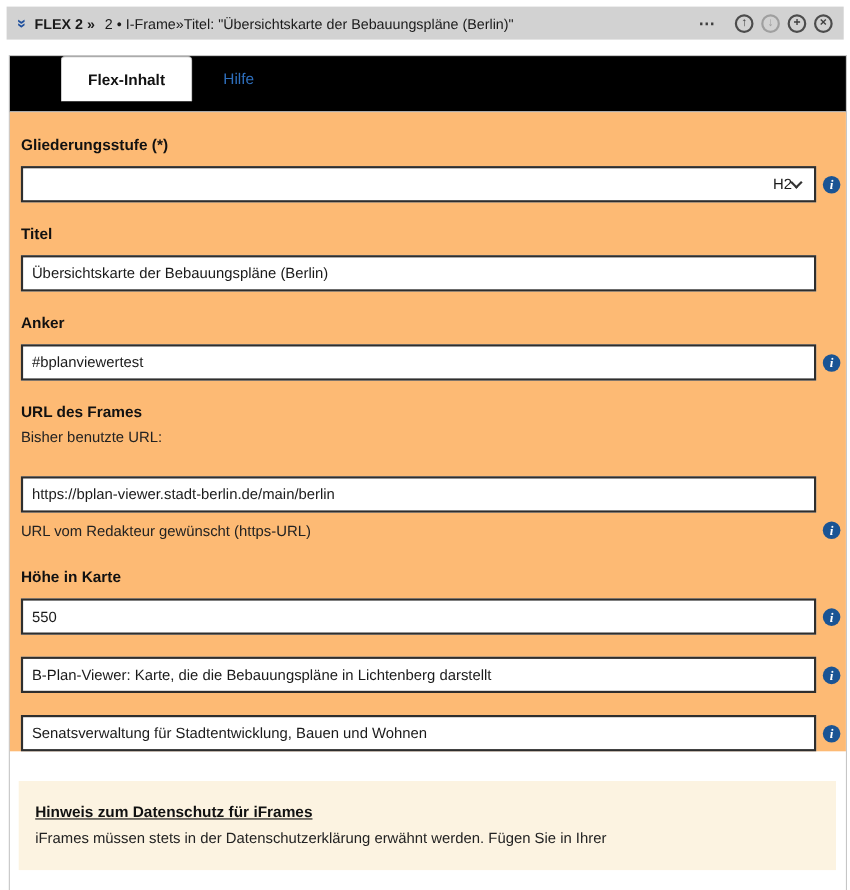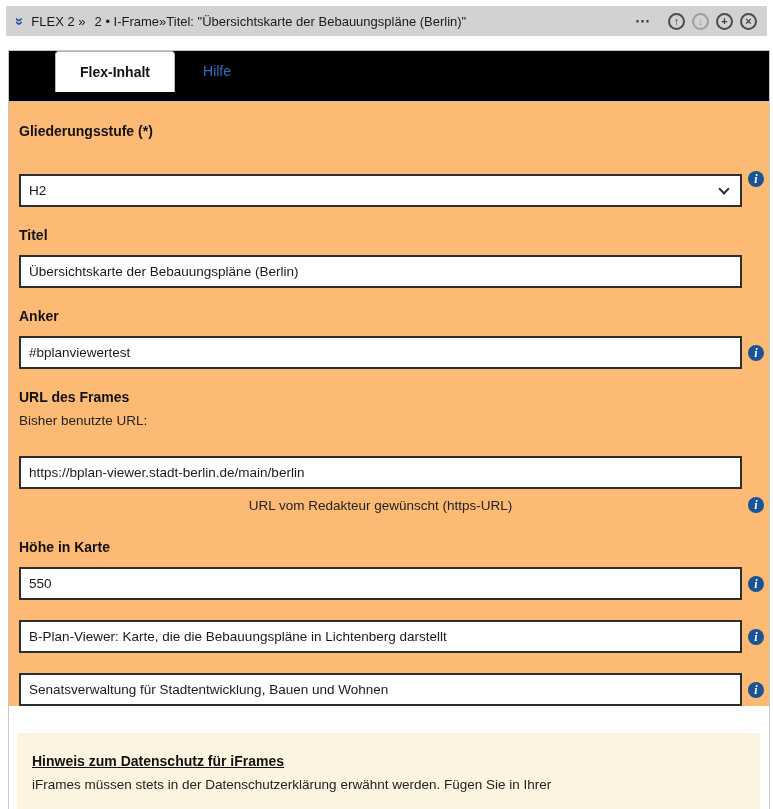--- a/index.html
+++ b/index.html
@@ -8,21 +8,21 @@
 
   
   .header {
     margin: 6px 6px 0 6px; height: 30px; background: #d2d2d2;
     display: flex; align-items: center; padding: 0 10px; font-size: 13px;
   }
   .collapse {
     color: #1e4f9c; font-weight: bold; font-size: 15px; display: inline-block;
     transform: rotate(90deg); margin-right: 7px; cursor: pointer; line-height: 1;
   }
-  .crumb { color: #1a1a1a; margin-right: 9px; white-space: nowrap; }
+  .crumb { color: #1a1a1a; margin-right: 9px; white-space: nowrap; font-weight: bold; }
   .htitle { color: #1a1a1a; white-space: nowrap; }
   .spacer { flex: 1; }
   .more { font-size: 15px; font-weight: bold; color: #3d3d3d; margin-right: 10px; letter-spacing: 1px; cursor: pointer; }
   .cicon {
     width: 17px; height: 17px; border: 2px solid #4c4c4c; border-radius: 50%;
     display: inline-flex; align-items: center; justify-content: center;
     font-size: 11px; font-weight: bold; color: #3f3f3f; margin-left: 7px;
     cursor: pointer; line-height: 1;
   }
   .cicon.disabled { border-color: #9f9f9f; color: #9f9f9f; }
@@ -48,33 +48,33 @@
   .field { margin-bottom: 20px; }
   .flabel { font-size: 14px; font-weight: bold; color: #111; margin-bottom: 12px; }
   .sublabel { font-size: 13.5px; color: #222; margin-bottom: 0; }
   .url-spacer { height: 28px; }
   .frow { display: flex; align-items: center; }
   .tinput, .select {
     flex: 1; height: 33px; border: 2px solid #2e2e2e; background: #fff;
     font-family: "Liberation Sans", sans-serif; font-size: 13.5px; color: #1a1a1a;
     padding: 0 8px; outline: none;
   }
-  .select { display: flex; align-items: center; justify-content: space-between; cursor: pointer; padding-right: 12px; margin-top: 23px; }
+  .select { display: flex; align-items: center; justify-content: flex-end; cursor: pointer; padding-right: 12px; }
   .chev {
     width: 8px; height: 8px; border-right: 2px solid #333; border-bottom: 2px solid #333;
     transform: rotate(45deg); margin-top: -4px;
   }
   .iconslot { width: 16px; margin-left: 6px; display: flex; justify-content: center; }
   .info {
     width: 16px; height: 16px; border-radius: 50%; background: #1a5494; color: #fff;
     display: inline-flex; align-items: center; justify-content: center;
     font-family: "Liberation Serif", serif; font-style: italic; font-weight: bold;
     font-size: 12px; cursor: pointer; line-height: 1;
   }
-  .caption-row { display: flex; align-items: center; margin-top: 8px; text-align: center; }
+  .caption-row { display: flex; align-items: center; margin-top: 8px; }
   .caption { flex: 1; font-size: 13.5px; color: #222; }
   .f-url { margin-bottom: 26px; }
   .f-url .flabel { margin-bottom: 8px; }
 
   
   .notice {
     margin: 27px 9px 0 8px; background: #fcf3e1; padding: 20px 15px 20px 15px;
   }
   .ntitle { font-size: 14px; font-weight: bold; color: #111; margin-bottom: 7px; text-decoration: underline; }
   .ntext { font-size: 13.5px; color: #222; line-height: 1.35; }

